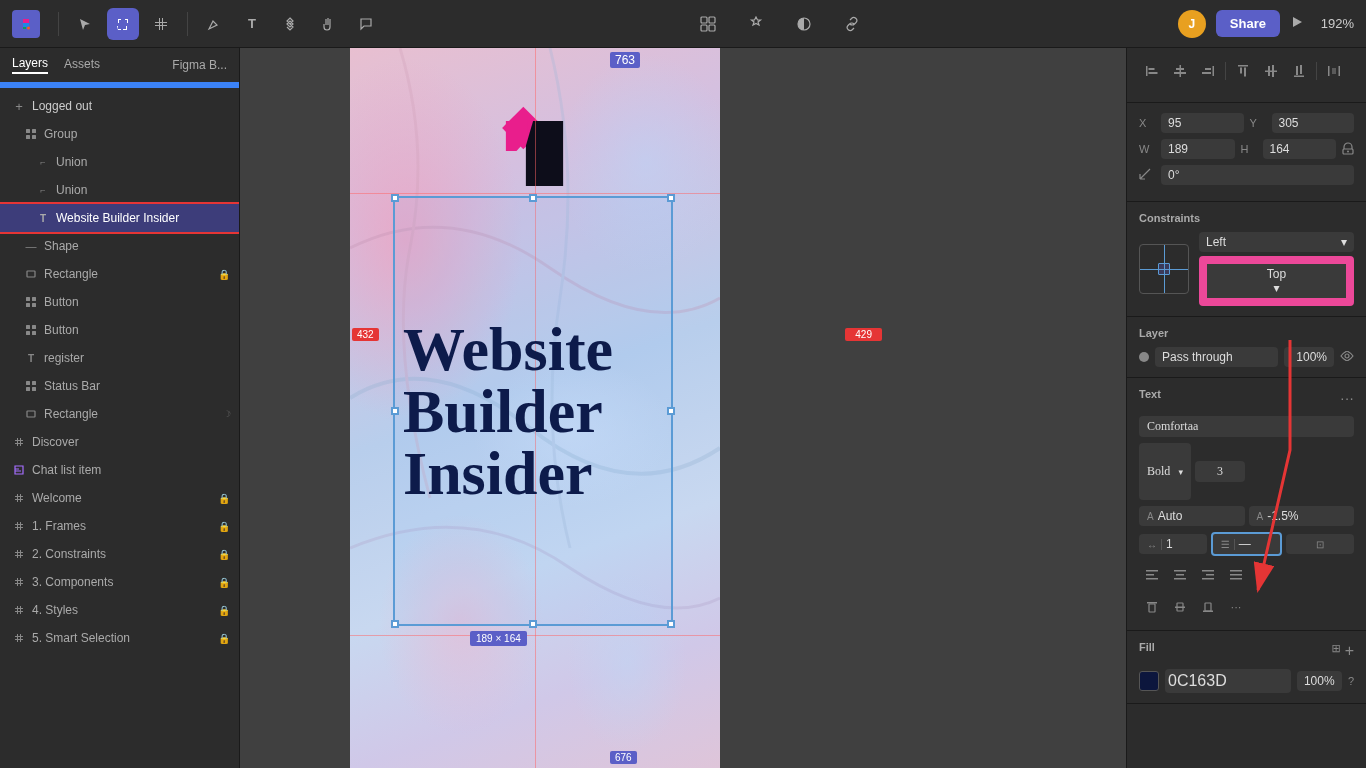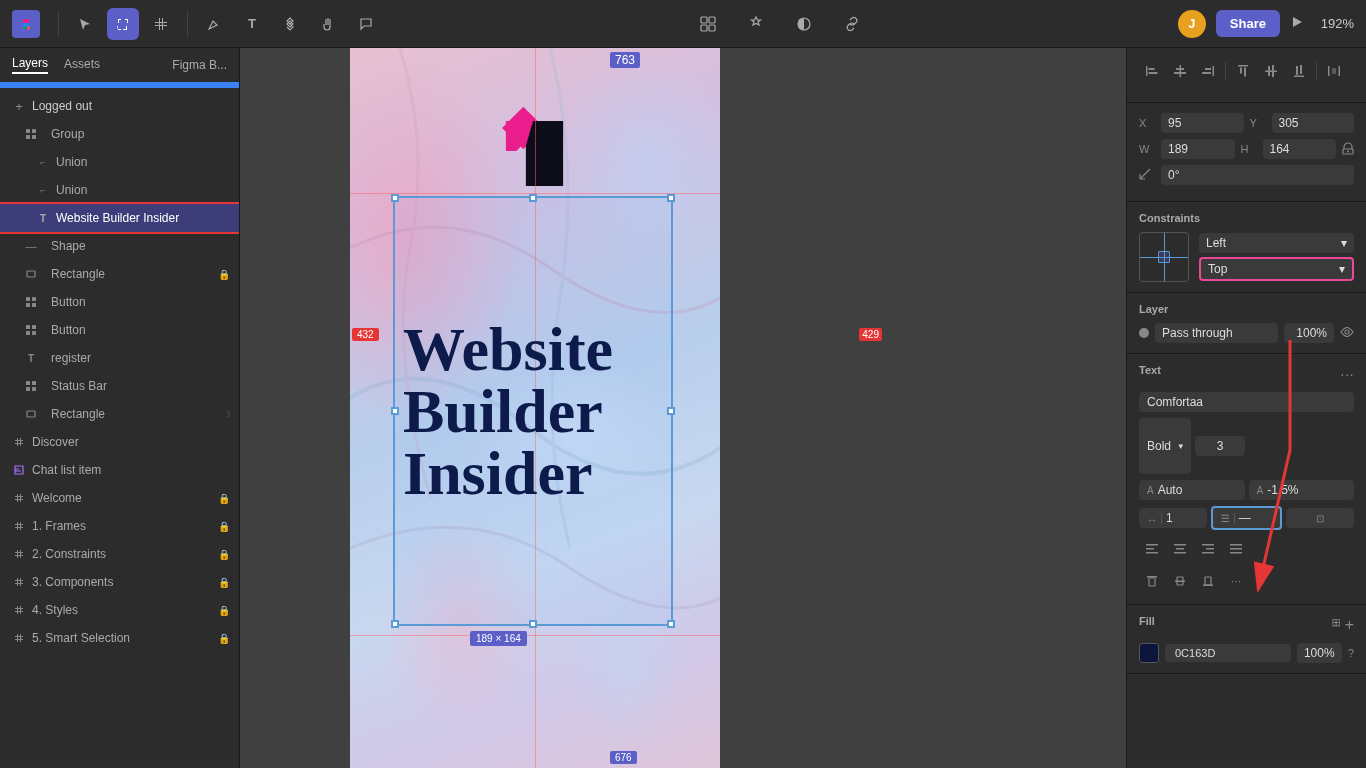--- a/index.html
+++ b/index.html
@@ -36,21 +36,21 @@
     
     .left-panel { width: 240px; background: #2c2c2c; border-right: 1px solid #1a1a1a; display: flex; flex-direction: column; flex-shrink: 0; }
     .panel-tabs { display: flex; align-items: center; padding: 0 12px; height: 40px; border-bottom: 6px solid #3b82f6; gap: 16px; }
     .panel-tab { font-size: 12px; color: #aaa; cursor: pointer; padding-bottom: 2px; }
     .panel-tab.active { color: white; border-bottom: 2px solid white; }
     .panel-tab-more { margin-left: auto; color: #aaa; font-size: 12px; }
 
     .layers-list { flex: 1; overflow-y: auto; padding: 4px 0; }
     .layer-item { display: flex; align-items: center; padding: 4px 8px 4px 12px; font-size: 12px; color: #aaa; cursor: pointer; height: 28px; position: relative; }
     .layer-item.selected { background: #3d3d7a; color: white; outline: 2px solid #e53535; }
-    .layer-item.indent-1 { padding-left: 24px; gap: 7px; }
+    .layer-item.indent-1 { padding-left: 24px; }
     .layer-item.indent-2 { padding-left: 36px; }
     .layer-icon { width: 14px; height: 14px; display: flex; align-items: center; justify-content: center; margin-right: 6px; font-size: 10px; color: #888; flex-shrink: 0; }
     .layer-name { flex: 1; white-space: nowrap; overflow: hidden; text-overflow: ellipsis; }
     .layer-lock { color: #666; font-size: 10px; margin-left: 4px; }
 
     
     .canvas { flex: 1; background: #404040; position: relative; overflow: hidden; }
 
     
     .right-panel { width: 240px; background: #2c2c2c; border-left: 1px solid #1a1a1a; display: flex; flex-direction: column; flex-shrink: 0; overflow-y: auto; }
@@ -77,39 +77,39 @@
     .constraint-selects { display: flex; flex-direction: column; gap: 4px; flex: 1; }
     .constraint-select { background: #3a3a3a; border-radius: 4px; padding: 3px 7px; font-size: 12px; color: #ddd; display: flex; align-items: center; justify-content: space-between; }
 
     .layer-opacity-row { display: flex; align-items: center; gap: 6px; }
     .layer-dot { width: 10px; height: 10px; border-radius: 50%; background: #888; flex-shrink: 0; }
     .layer-mode { flex: 1; font-size: 12px; color: #ddd; background: #3a3a3a; border-radius: 4px; padding: 3px 7px; }
     .opacity-val { background: #3a3a3a; border-radius: 4px; padding: 3px 7px; font-size: 12px; color: #ddd; width: 50px; text-align: right; }
     .eye-btn { color: #888; font-size: 12px; cursor: pointer; }
 
     
-    .font-row { display: flex; align-items: center; gap: 4px; margin-bottom: 6px; }
+    .font-row { display: flex; align-items: center; gap: 4px; margin-bottom: 6px; font-family: Liberation Serif, serif; }
     .font-name { background: #3a3a3a; border-radius: 4px; padding: 3px 8px; font-size: 12px; color: #ddd; flex: 1; }
     .font-weight { background: #3a3a3a; border-radius: 4px; padding: 21px 8px; font-size: 12px; color: #ddd; width: 52px; display: flex; align-items: center; justify-content: space-between; }
     .font-size-row { display: flex; align-items: center; gap: 4px; margin-bottom: 6px; }
     .auto-val { background: #3a3a3a; border-radius: 4px; padding: 3px 8px; font-size: 12px; color: #ddd; flex: 1; display: flex; align-items: center; gap: 4px; }
 
     .spacing-row { display: flex; align-items: center; gap: 4px; margin-bottom: 6px; }
     .spacing-val { background: #3a3a3a; border-radius: 4px; padding: 3px 8px; font-size: 12px; color: #ddd; flex: 1; text-align: center; }
 
     .text-align-row { display: flex; align-items: center; gap: 2px; margin-bottom: 6px; }
     .text-align-btn { width: 26px; height: 26px; display: flex; align-items: center; justify-content: center; border-radius: 4px; cursor: pointer; color: #888; font-size: 11px; }
 
     .vert-align-row { display: flex; align-items: center; gap: 2px; }
     .vert-btn { width: 26px; height: 26px; display: flex; align-items: center; justify-content: center; border-radius: 4px; cursor: pointer; color: #888; font-size: 11px; }
 
     
     .fill-row { display: flex; align-items: center; gap: 6px; }
     .fill-swatch { width: 20px; height: 20px; border-radius: 3px; flex-shrink: 0; }
-    .fill-hex { background: #3a3a3a; border-radius: 4px; padding: 3px 10px; font-size: 11px; color: #ddd; flex: 1; }
+    .fill-hex { background: #3a3a3a; border-radius: 4px; padding: 3px 3px; font-size: 16px; color: #ddd; flex: 1; }
     .fill-opacity { background: #3a3a3a; border-radius: 4px; padding: 3px 7px; font-size: 12px; color: #ddd; width: 45px; }
 
     .add-btn { color: #888; font-size: 16px; cursor: pointer; }
     .more-btn { color: #888; font-size: 14px; cursor: pointer; }
 
     
     ::-webkit-scrollbar { width: 4px; }
     ::-webkit-scrollbar-track { background: #2c2c2c; }
     ::-webkit-scrollbar-thumb { background: #555; border-radius: 2px; }
   </style>
@@ -480,21 +480,21 @@
               <div style="font-size:62px; font-weight:900; color:#0d1b4b; line-height:1.0; font-family:Georgia, serif; word-break:break-word; text-align:left;">Website Builder Insider</div>
             </div>
           </div>
 
           <div style="position:absolute; top:583px; left:120px; background:#5b5fc7; color:white; font-size:10px; padding:2px 6px; border-radius:2px;">189 × 164</div>
         </div>
       </div>
 
       <div style="position:absolute; top:4px; left:370px; background:#5b5fc7; color:white; font-size:12px; padding:1px 5px; border-radius:2px;">763</div>
       <div style="position:absolute; top:280px; left:112px; background:#e53535; color:white; font-size:10px; padding:1px 5px; border-radius:2px;">432</div>
-      <div style="position:absolute; top:280px; right:244px; background:#e53535; color:white; font-size:10px; padding:1px 3px; border-radius:2px;">429</div>
+      <div style="position:absolute; top:280px; right:244px; background:#e53535; color:white; font-size:10px; padding:1px 10px; border-radius:2px;">429</div>
       <div style="position:absolute; bottom:4px; left:370px; background:#5b5fc7; color:white; font-size:10px; padding:1px 5px; border-radius:2px;">676</div>
     </div>
   </div>
 
   <div class="right-panel">
 
 
     <div class="prop-section">
       <div class="align-row">
 
@@ -594,21 +594,21 @@
         <div class="constraint-box">
           <div class="constraint-line-h"></div>
           <div class="constraint-line-v"></div>
           <div class="constraint-center"></div>
         </div>
         <div class="constraint-selects">
           <div class="constraint-select">
             <span>Left</span>
             <span>▾</span>
           </div>
-          <div class="constraint-select" style="border:2px solid #ec4899;">
+          <div class="constraint-select" style="border:8px solid #ec4899;flex-direction:column;">
             <span>Top</span>
             <span>▾</span>
           </div>
         </div>
       </div>
     </div>
 
     <div class="prop-section">
       <div class="section-title">Layer</div>
       <div class="layer-opacity-row">

